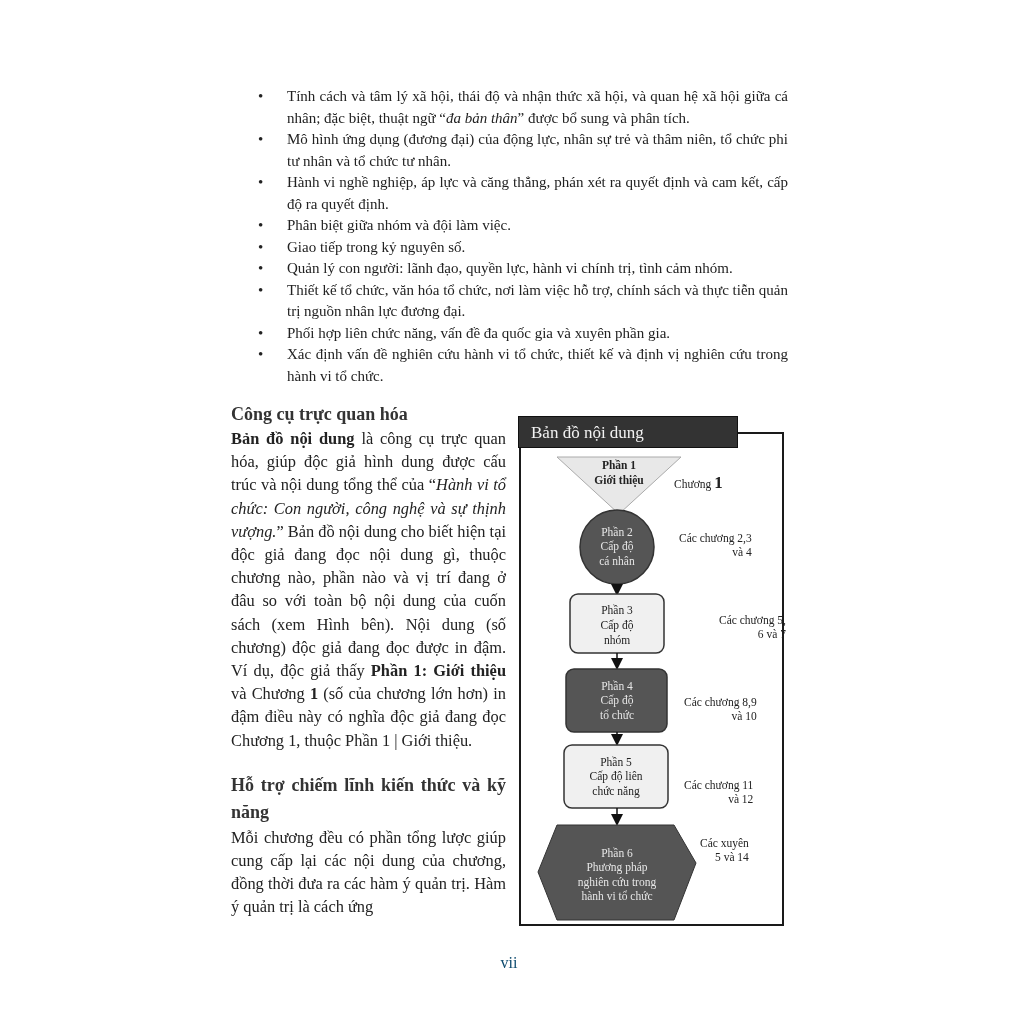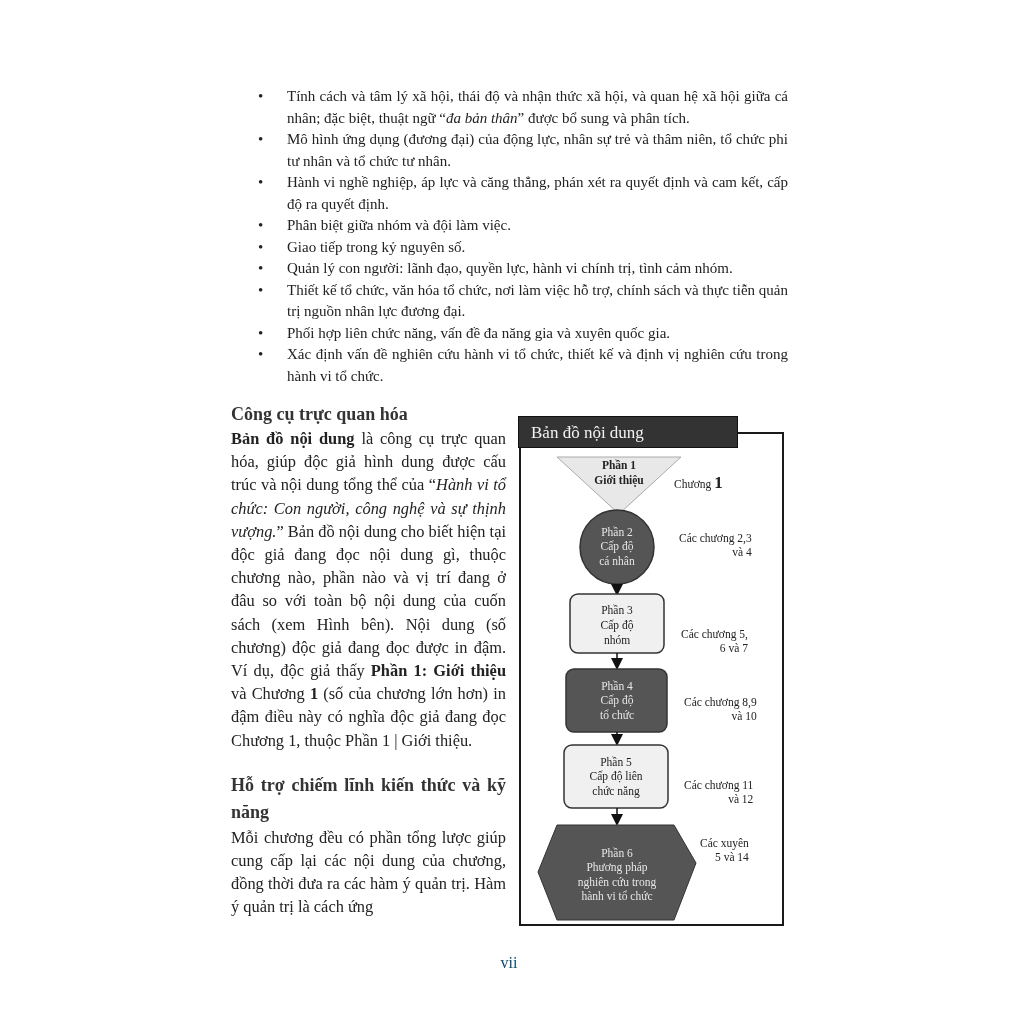--- a/index.html
+++ b/index.html
@@ -48,21 +48,21 @@
 <body>
 
 <ul class="bullets">
   <li><span class="dot">•</span><span>Tính cách và tâm lý xã hội, thái độ và nhận thức xã hội, và quan hệ xã hội giữa cá nhân; đặc biệt, thuật ngữ “</span><i>đa bản thân</i><span>” được bổ sung và phân tích.</span></li>
   <li><span class="dot">•</span><span>Mô hình ứng dụng (đương đại) của động lực, nhân sự trẻ và thâm niên, tổ chức phi tư nhân và tổ chức tư nhân.</span></li>
   <li><span class="dot">•</span><span>Hành vi nghề nghiệp, áp lực và căng thẳng, phán xét ra quyết định và cam kết, cấp độ ra quyết định.</span></li>
   <li><span class="dot">•</span><span>Phân biệt giữa nhóm và đội làm việc.</span></li>
   <li><span class="dot">•</span><span>Giao tiếp trong kỷ nguyên số.</span></li>
   <li><span class="dot">•</span><span>Quản lý con người: lãnh đạo, quyền lực, hành vi chính trị, tình cảm nhóm.</span></li>
   <li><span class="dot">•</span><span>Thiết kế tổ chức, văn hóa tổ chức, nơi làm việc hỗ trợ, chính sách và thực tiễn quản trị nguồn nhân lực đương đại.</span></li>
-  <li><span class="dot">•</span><span>Phối hợp liên chức năng, vấn đề đa năng gia và xuyên quốc gia.</span></li>
+  <li><span class="dot">•</span><span>Phối hợp liên chức năng, vấn đề đa quốc gia và xuyên phần gia.</span></li>
   <li><span class="dot">•</span><span>Xác định vấn đề nghiên cứu hành vi tổ chức, thiết kế và định vị nghiên cứu trong hành vi tổ chức.</span></li>
 </ul>
 
 <div class="left-col">
   <h3>Công cụ trực quan hóa</h3>
   <p><span class="bd">Bản đồ nội dung</span><span> là công cụ trực quan hóa, giúp độc giả hình dung được cấu trúc và nội dung tổng thể của “</span><span class="it">Hành vi tổ chức: Con người, công nghệ và sự thịnh vượng.</span><span>” Bản đồ nội dung cho biết hiện tại độc giả đang đọc nội dung gì, thuộc chương nào, phần nào và vị trí đang ở đâu so với toàn bộ nội dung của cuốn sách (xem Hình bên). Nội dung (số chương) độc giả đang đọc được in đậm. Ví dụ, độc giả thấy </span><span class="bd">Phần 1: Giới thiệu</span><span> và Chương </span><span class="bd">1</span><span> (số của chương lớn hơn) in đậm điều này có nghĩa độc giả đang đọc Chương 1, thuộc Phần 1 | Giới thiệu.</span></p>
   <h3 class="second">Hỗ trợ chiếm lĩnh kiến thức và kỹ năng</h3>
   <p>Mỗi chương đều có phần tổng lược giúp cung cấp lại các nội dung của chương, đồng thời đưa ra các hàm ý quản trị. Hàm ý quản trị là cách ứng</p>
 </div>
 
@@ -123,21 +123,21 @@
       <text class="nodetext" x="98" y="452" text-anchor="middle" fill="#e6e6e6">hành vi tổ chức</text>
     </g>
   </svg>
 </div>
 
 <div class="side" style="left:674px; top:476px;"><span>Chương </span><b style="font-size:17px;">1</b></div>
 <div class="side" style="left:679px; top:531px;">
     <div>Các chương 2,3</div>
     <div>và 4</div>
   </div>
-<div class="side" style="left:681px; top:613px;margin-top:14px;">
+<div class="side" style="left:719px; top:613px;">
     <div>Các chương 5,</div>
     <div>6 và 7</div>
   </div>
 <div class="side" style="left:684px; top:695px;">
     <div>Các chương 8,9</div>
     <div>và 10</div>
   </div>
 <div class="side" style="left:684px; top:778px;">
     <div>Các chương 11</div>
     <div>và 12</div>

